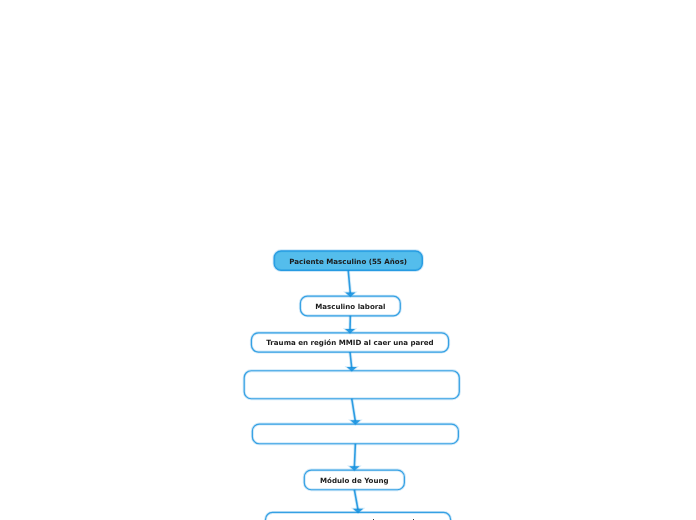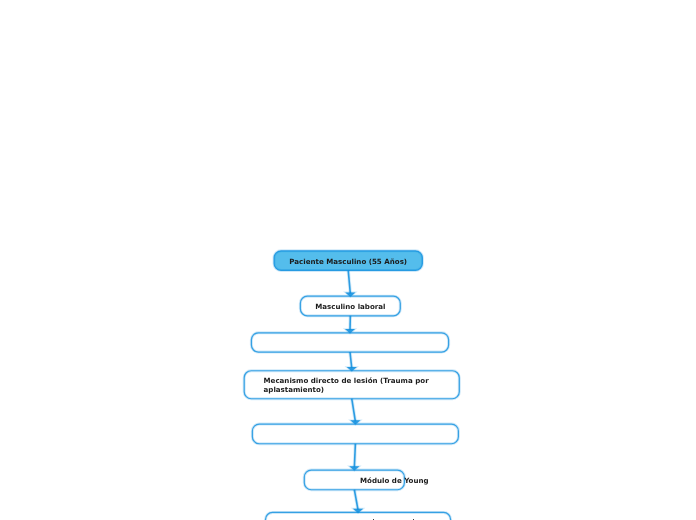--- a/index.html
+++ b/index.html
@@ -61,17 +61,16 @@
         <path d="M354.35,489.74 L358.05,509.8699999999999" stroke="#0e8ede" stroke-width="3.4" stroke-opacity="0.18" fill="none"></path>
         <path d="M354.35,489.74 L358.05,509.8699999999999" stroke="#0e8ede" stroke-width="1.6" stroke-opacity="0.85" fill="none"></path>
         <path d="M352.95,508.6699999999999 L363.15000000000003,508.6699999999999 L358.05,512.9699999999999 Z" fill="#0e8ede" fill-opacity="0.2" stroke="#0e8ede" stroke-width="1.6" stroke-opacity="0.2"></path>
         <path d="M352.95,508.6699999999999 L363.15000000000003,508.6699999999999 L358.05,512.9699999999999 Z" fill="#0e8ede" fill-opacity="0.85"></path>
       </g>
   </svg>
 <div class="glyph-top" style="left: 373.1px; top: 519px;"></div>
     <div class="glyph-top" style="left: 412.8px; top: 519px;"></div>
     <div class="lbl center" style="left: 274.055px; width: 148.35px; top: 258px;">Paciente Masculino (55 Años)</div>
     <div class="lbl center" style="left: 300.36px; width: 99.94px; top: 303px;">Masculino laboral</div>
-    <div class="lbl" style="left: 263.55px; top: 377px;">Mecanismo directo de lesión (Trauma por
-aplastamiento)</div>
-    <div class="lbl center" style="left: 304.3px; width: 100.1px; top: 477px; margin-left: 40px;">Módulo de Young</div>
+    <div class="lbl center" style="left: 251.4px; width: 197.2px; top: 339px;">Trauma en región MMID al caer una pared</div>
+    <div class="lbl center" style="left: 304.3px; width: 100.1px; top: 477px;">Módulo de Young</div>
     <div class="lbl center" style="left: 265.5px; width: 185.1px; top: 519px;"></div>
   </div>
 
 </body></html>

